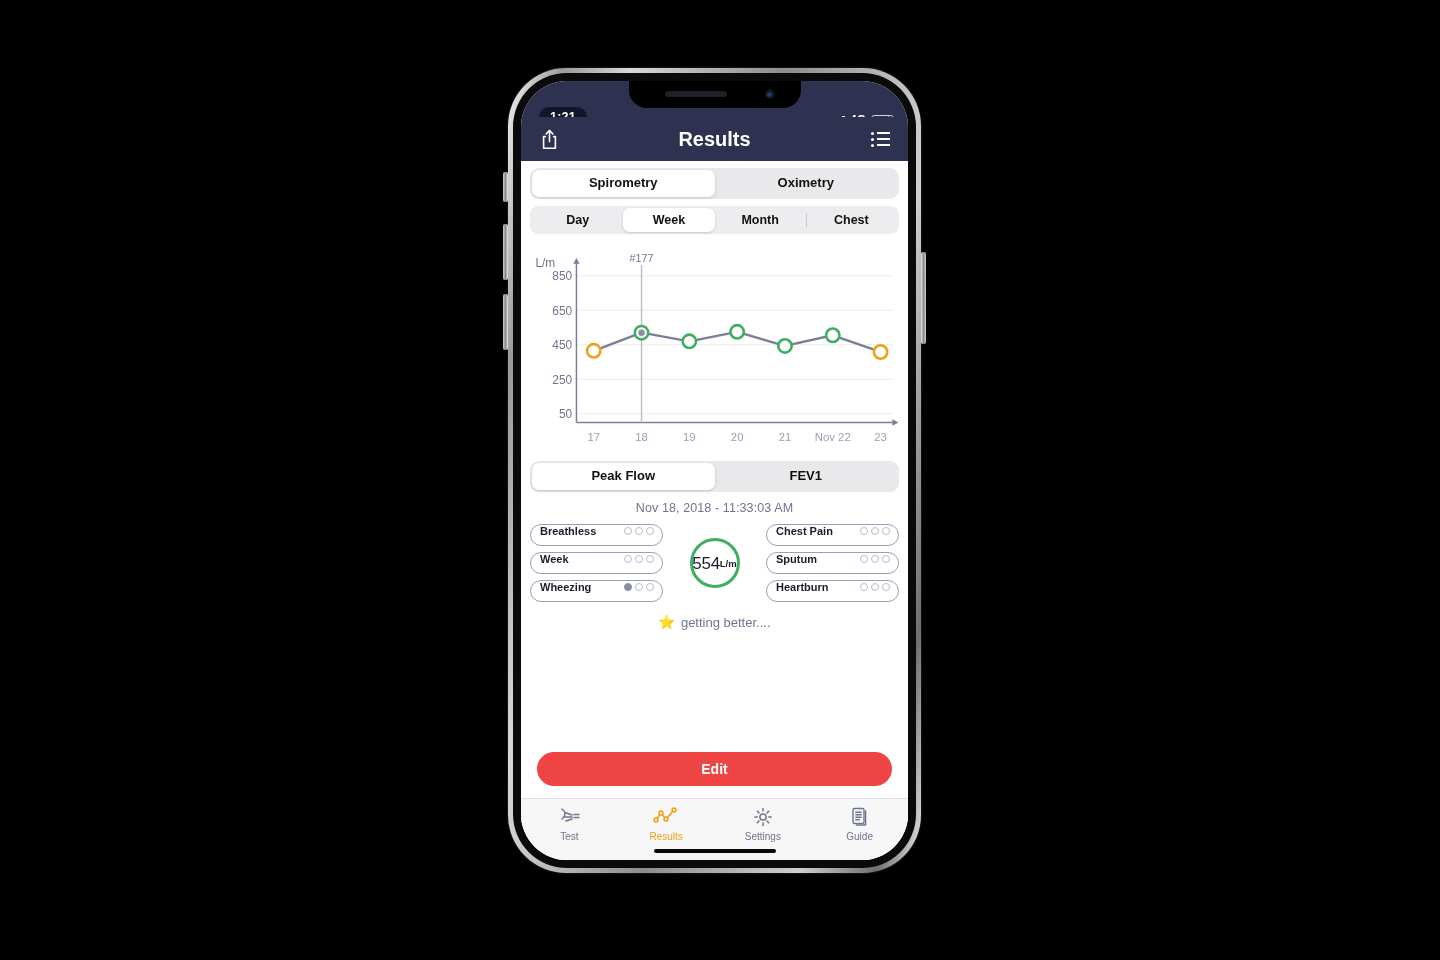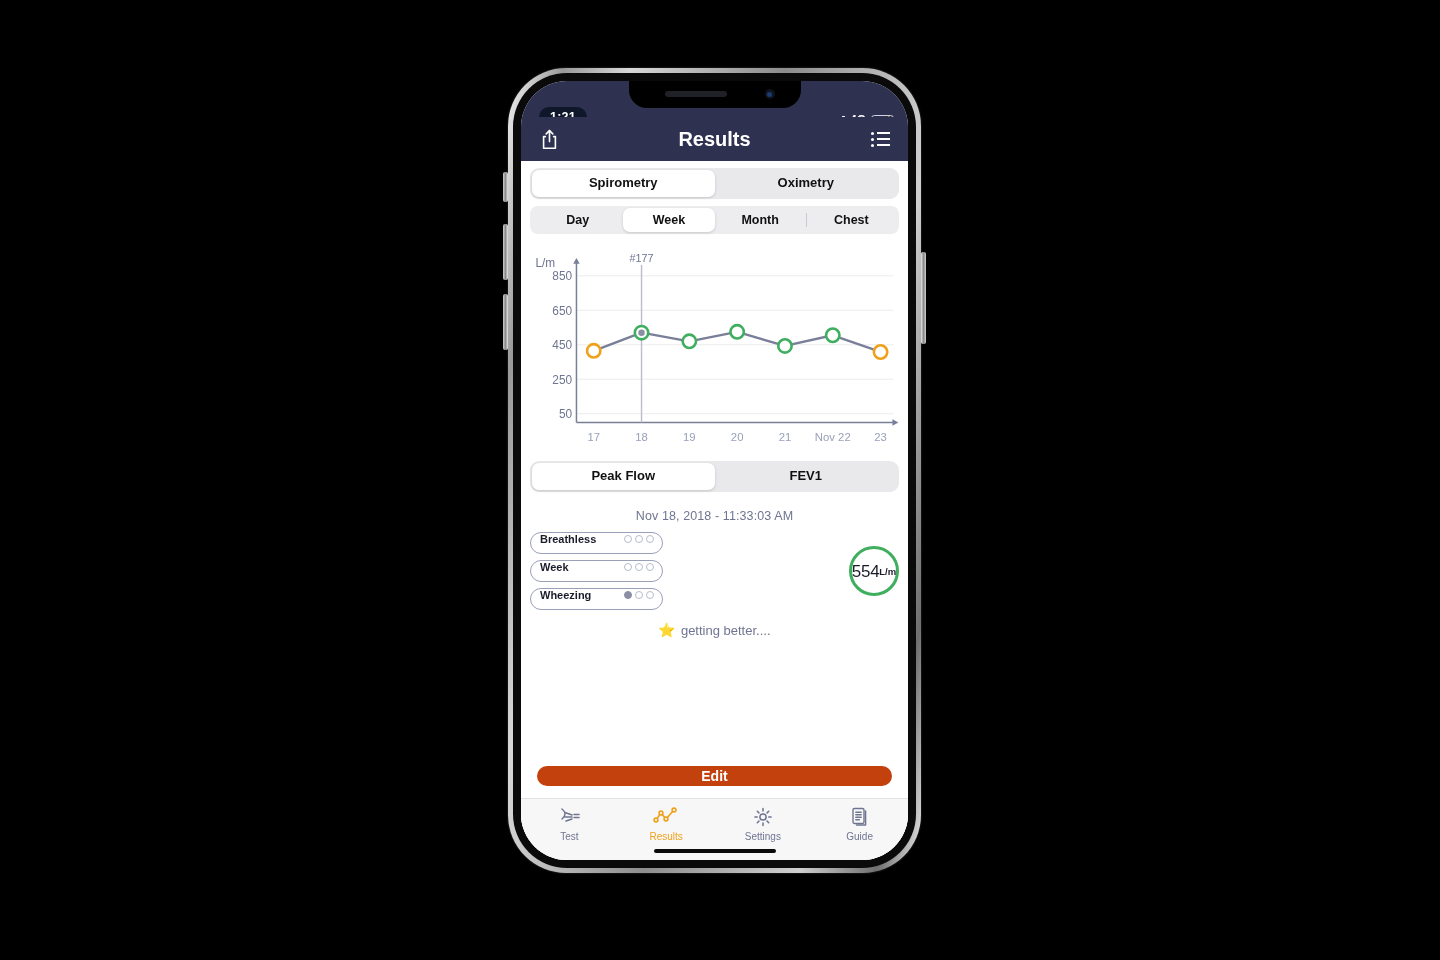--- a/index.html
+++ b/index.html
@@ -94,21 +94,21 @@
   .seg div.active { background:#fff; box-shadow:0 1px 3px rgba(0,0,0,.16); }
   .seg.plain { background:#ededef; border-radius:8px; margin-top:7px; }
   .seg.plain div { font-size:12.5px; padding:5px 0; }
   .seg-div { position:absolute; width:1px; height:14px; background:#c9c9ce; top:50%; transform:translateY(-50%); }
 
   
   .chart-area { padding: 6px 8px 0; }
   .chart-svg { display:block; width:100%; }
 
   .pf-wrap { padding: 4px 9px 0; }
-  .timestamp { text-align:center; color:#6f7590; font-size:12.5px; margin-top:17px; letter-spacing:.1px; }
+  .timestamp { text-align:center; color:#6f7590; font-size:12.5px; margin-top:9px; letter-spacing:.1px; }
 
   
   .symptoms { display:flex; align-items:center; justify-content:space-between; padding: 9px 9px 0; gap:6px; }
   .sym-col { display:flex; flex-direction:column; gap:6px; width:133px; }
   .chip {
     border:1.3px solid #9aa0b8; border-radius:13px; height:22px;
     display:flex; align-items:center; justify-content:space-between;
     padding: 0 8px 8px 9px; background:#fff;
   }
   .chip-label { font-size:11px; font-weight:700; color:#1a1c2b; white-space:nowrap; }
@@ -123,21 +123,21 @@
   .score-val { font-size:17px; color:#1a1c2b; line-height:1; letter-spacing:-.3px; }
   .score-unit { font-size:9.5px; color:#1a1c2b; font-weight:700; margin-top:1px; }
 
   .note { text-align:center; margin-top:12px; color:#6f7590; font-size:13px; display:flex; align-items:center; justify-content:center; gap:5px; }
   .note-star { font-size:14px; }
 
   .spacer { flex:1; }
 
   .edit-wrap { padding: 0 16px 12px; }
   .edit-btn {
-    width:100%; height:20px; background:#c2410c; border:none; border-radius:17px;
+    width:100%; height:34px; background:#ef4444; border:none; border-radius:17px;
     color:#fff; font-size:14px; font-weight:700; cursor:pointer;
   }
 
   
   .tabbar {
     height:62px; background:#f7f7f8; border-top:1px solid #e2e2e6;
     display:flex; align-items:flex-start; padding-top:7px;
   }
   .tab { flex:1; display:flex; flex-direction:column; align-items:center; gap:3px; }
   .tab-label { font-size:10px; color:#6f7590; }
@@ -305,20 +305,46 @@
                     <i class="on"></i>
                     <i></i>
                     <i></i>
                   </span>
                 </div>
               </div>
         <div class="score">
           <span class="score-val">554</span>
           <span class="score-unit">L/m</span>
         </div>
+        <div class="sym-col" id="sym-right">
+                <div class="chip">
+                  <span class="chip-label">Chest Pain</span>
+                  <span class="dots">
+                    <i></i>
+                    <i></i>
+                    <i></i>
+                  </span>
+                </div>
+                <div class="chip">
+                  <span class="chip-label">Sputum</span>
+                  <span class="dots">
+                    <i></i>
+                    <i></i>
+                    <i></i>
+                  </span>
+                </div>
+                <div class="chip">
+                  <span class="chip-label">Heartburn</span>
+                  <span class="dots">
+                    <i></i>
+                    <i></i>
+                    <i></i>
+                  </span>
+                </div>
+              </div>
       </div>
 
       <div class="note">
         <span class="note-star">⭐</span>
         <span>getting better....</span>
       </div>
 
       <div class="spacer"></div>
 
       <div class="edit-wrap">

